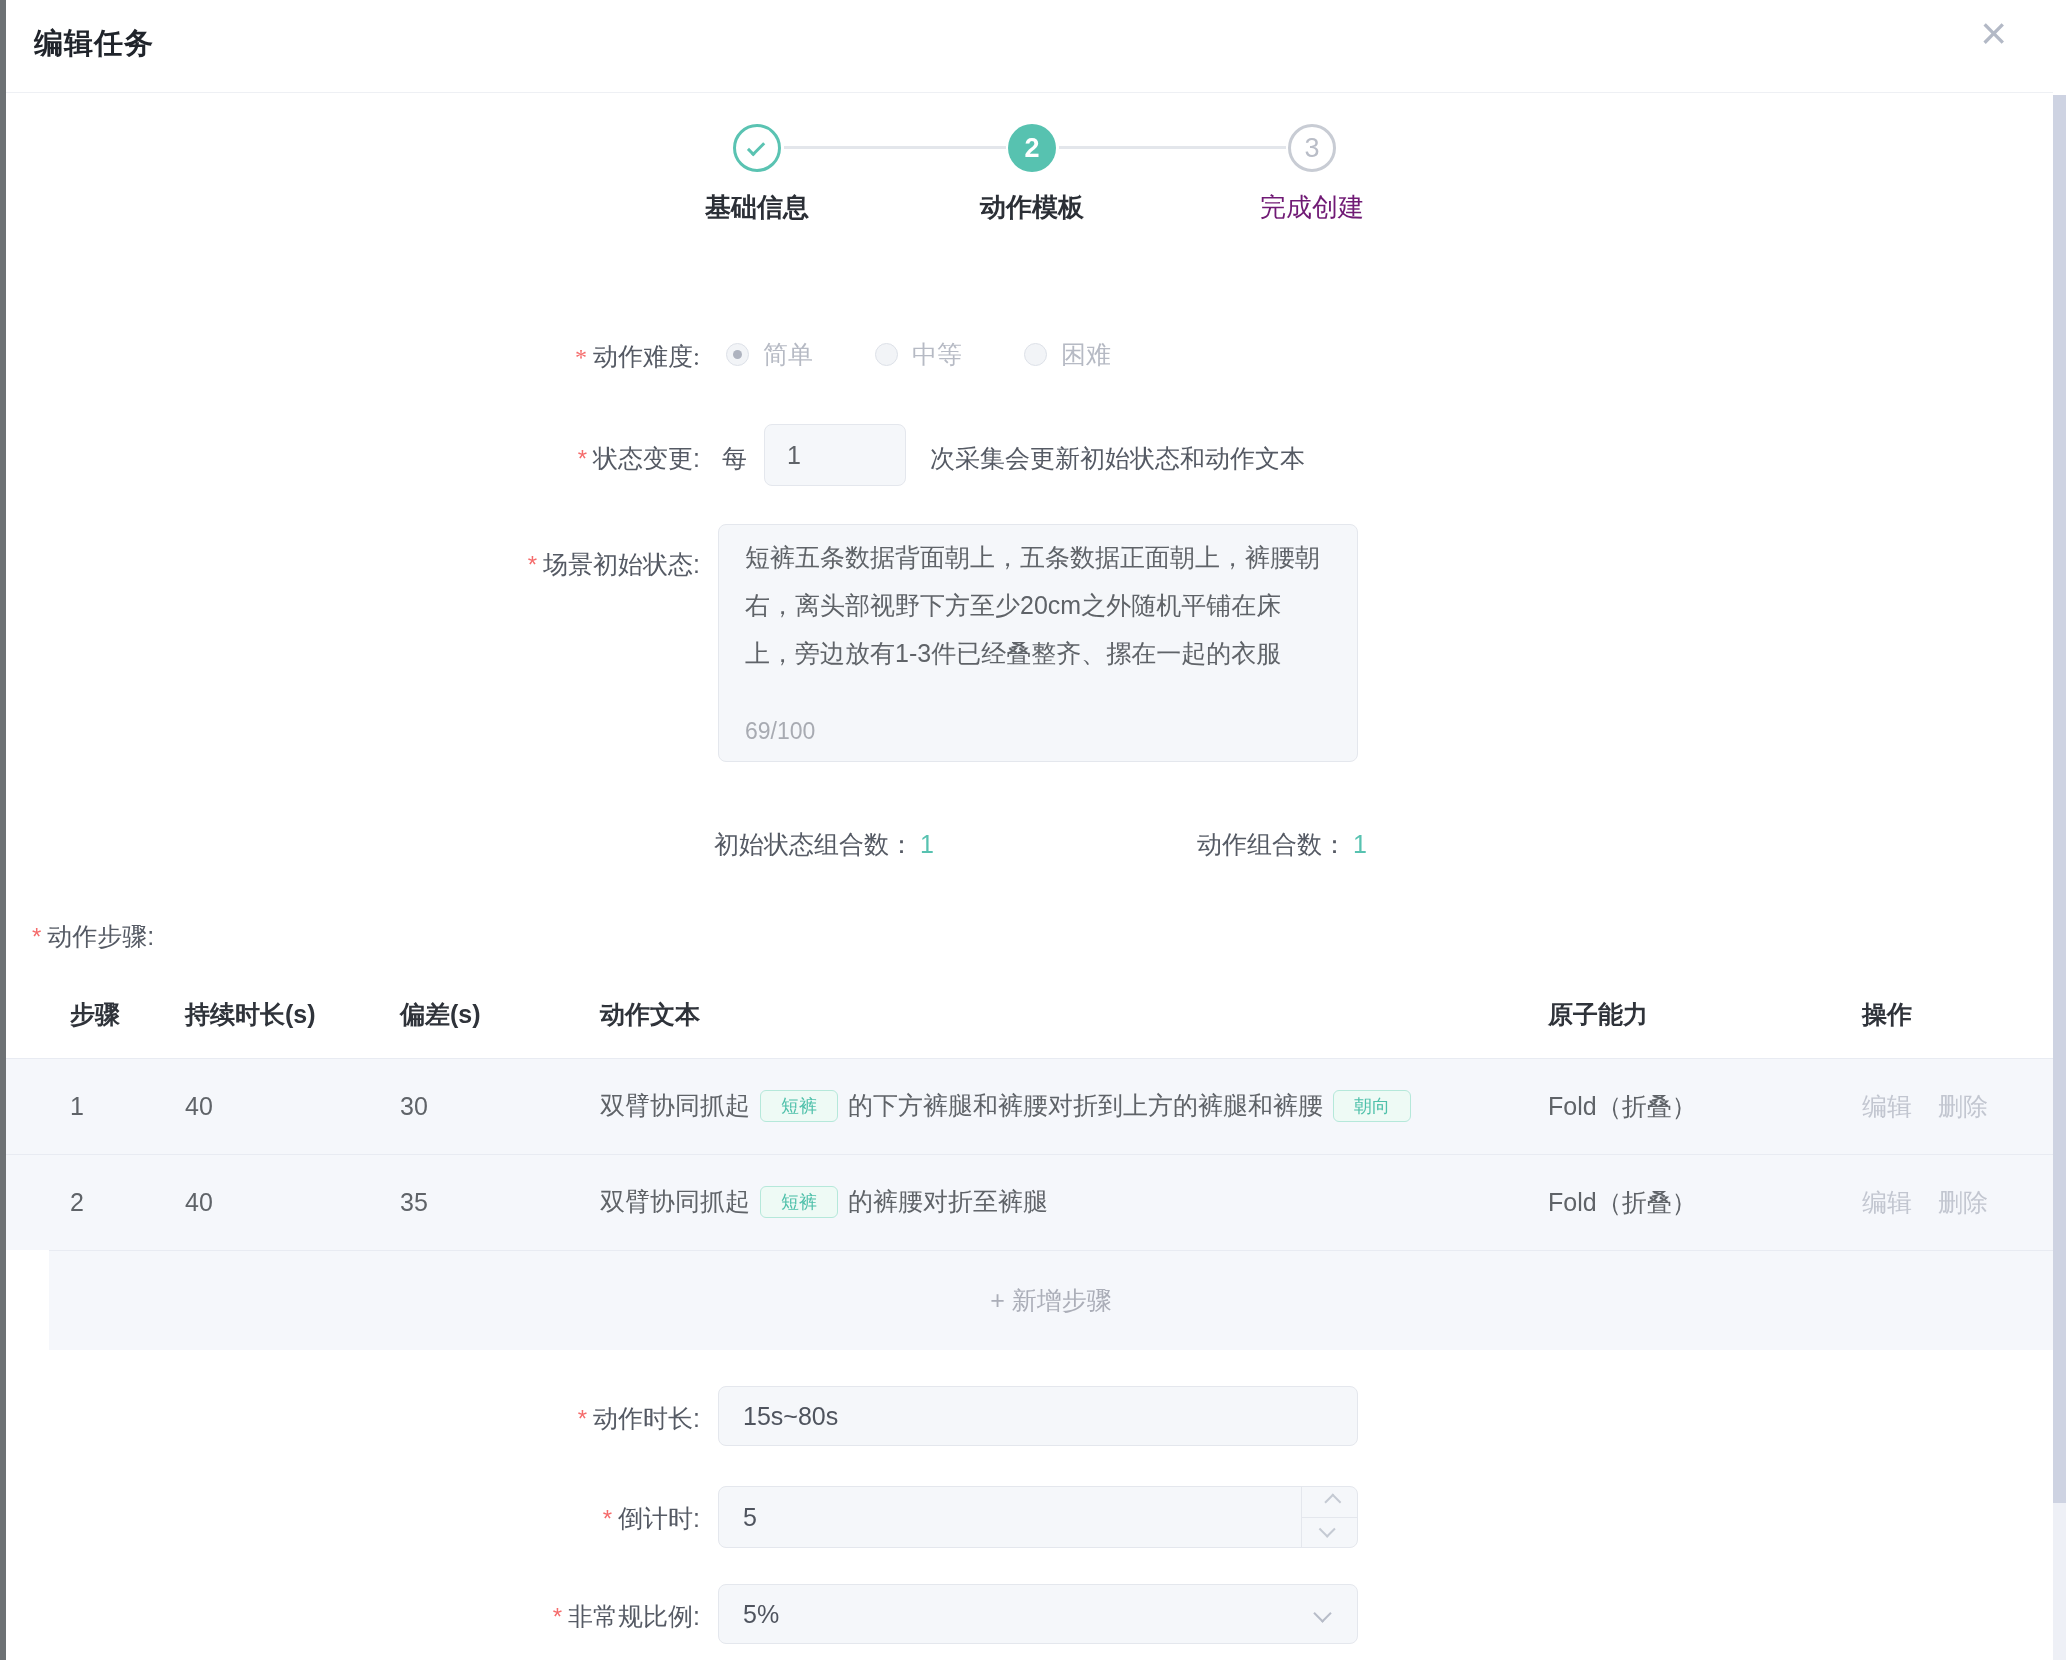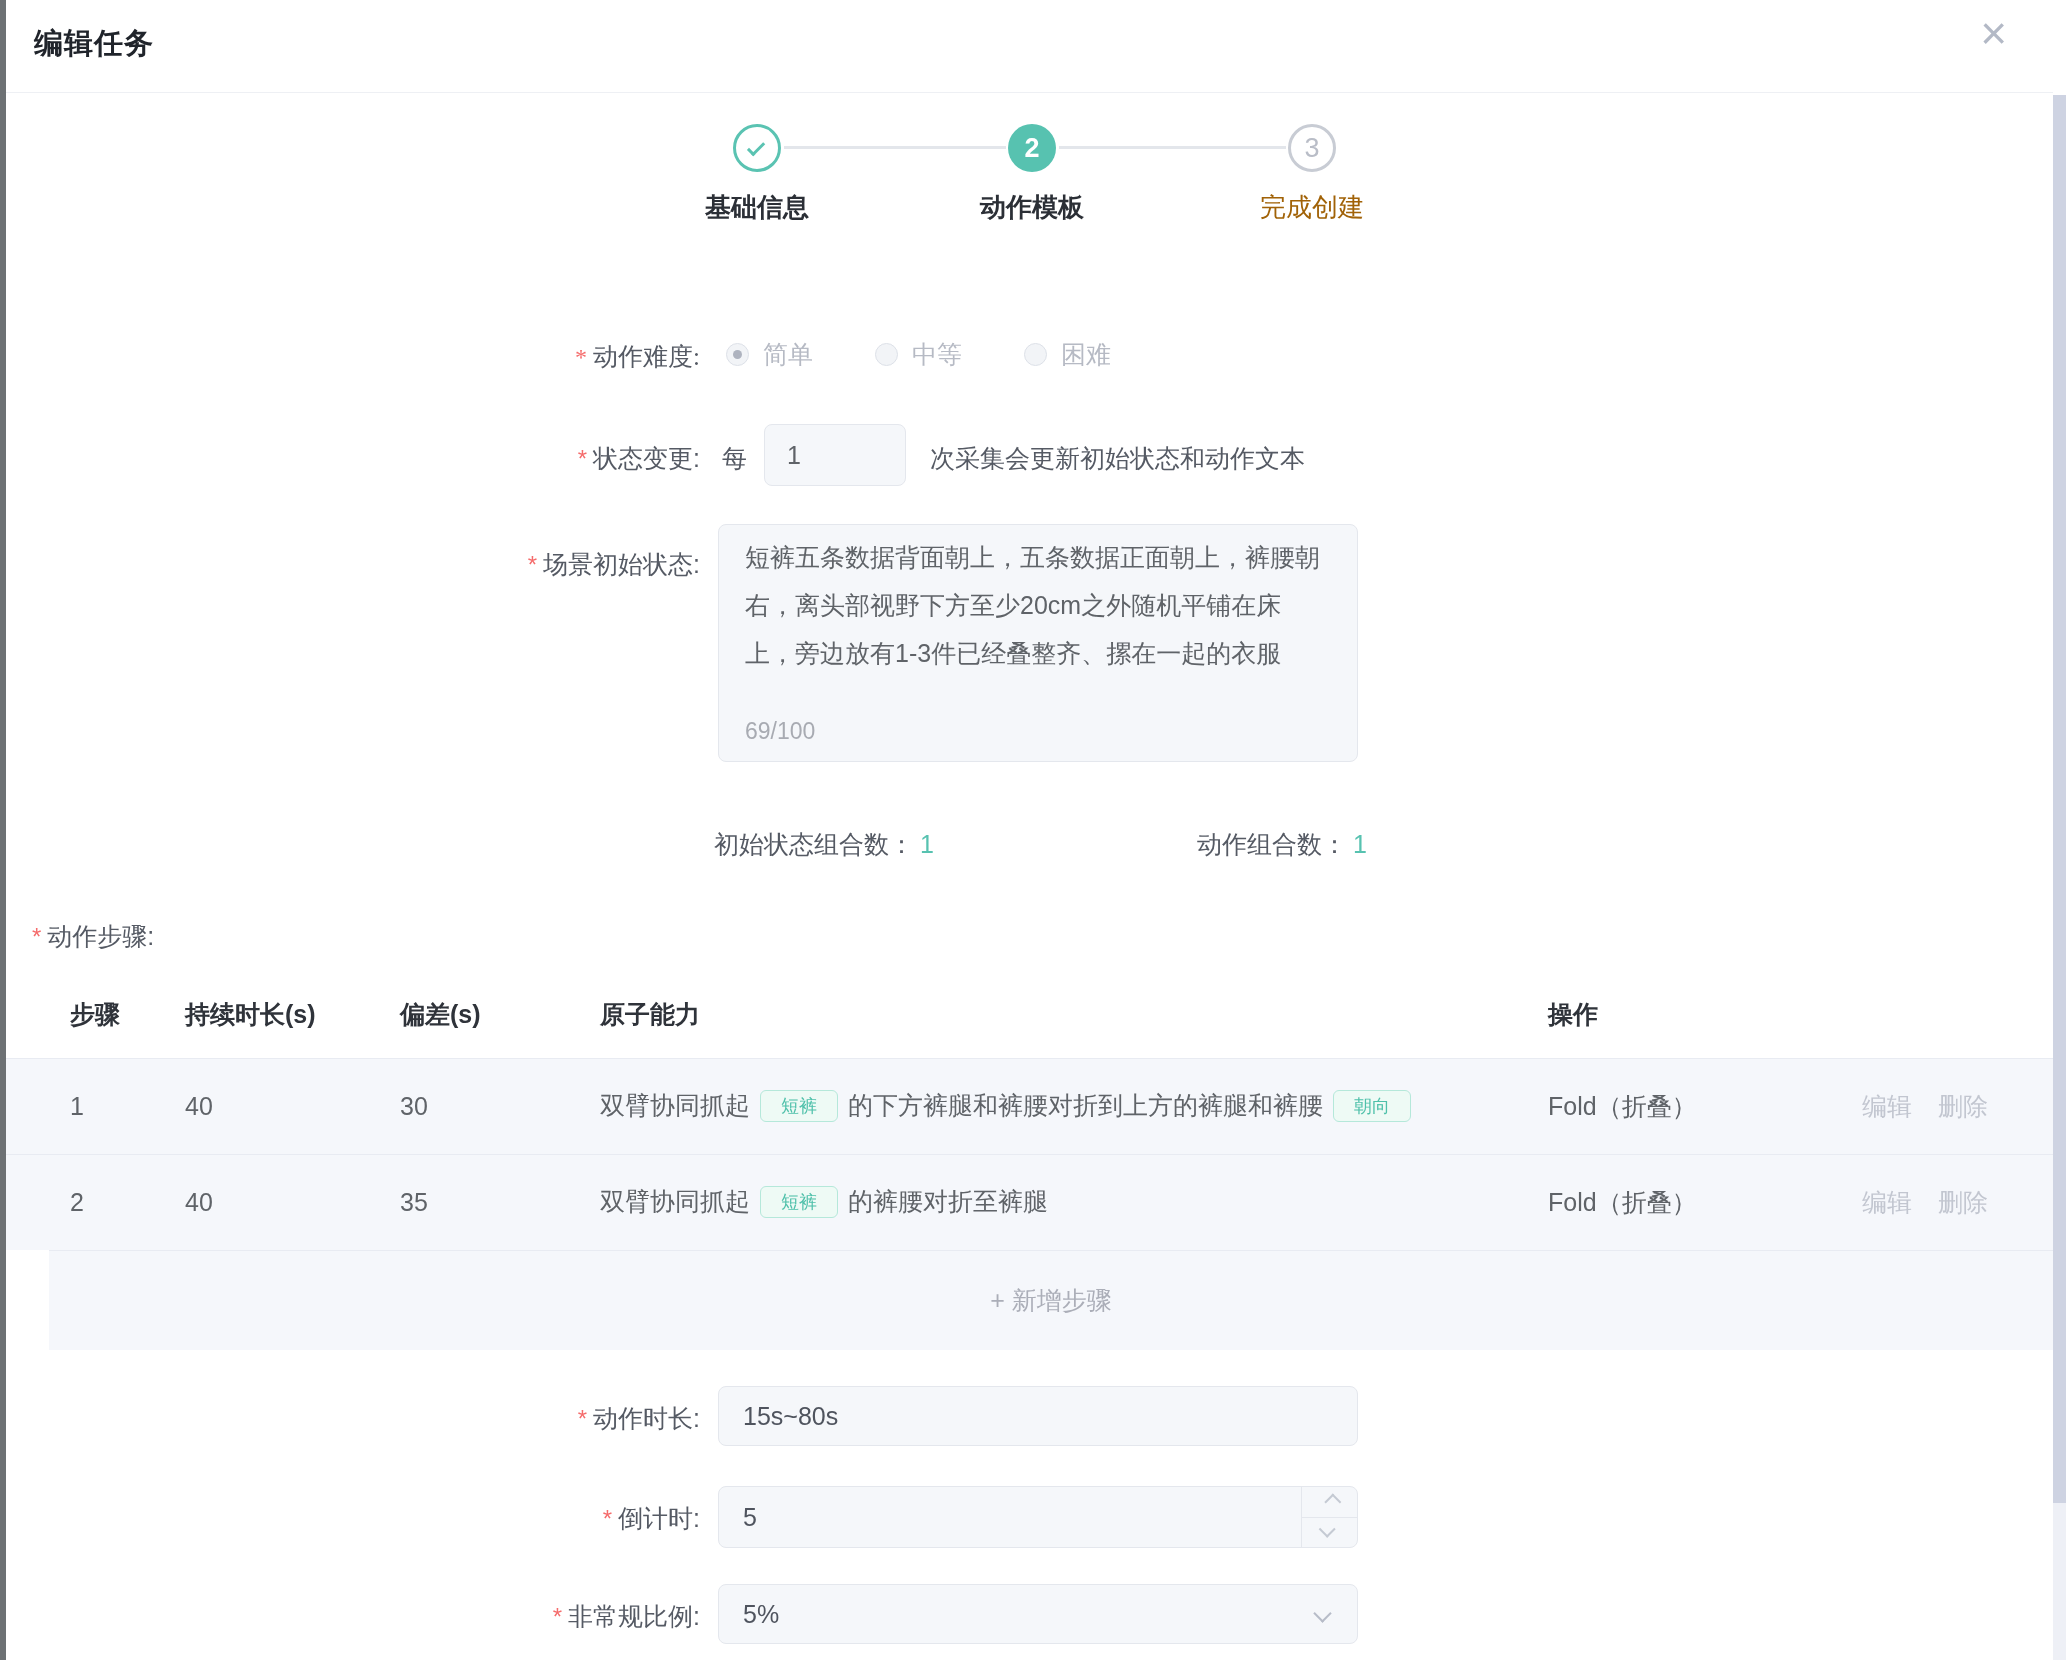--- a/index.html
+++ b/index.html
@@ -24,21 +24,21 @@
 
   
   .step-circle { width:48px; height:48px; border-radius:50%; top:124px; display:flex; align-items:center; justify-content:center; background:#fff; }
   .step-done   { border:3px solid #5ac3b2; }
   .step-active { background:#57c2b0; border:none; color:#fff; font-size:27px; font-weight:bold; }
   .step-pending{ border:3px solid #c8ccd4; color:#b9bdc7; font-size:27px; }
   .check-glyph { width:17px; height:9px; border-left:3px solid #5ac3b2; border-bottom:3px solid #5ac3b2; transform:rotate(-45deg) translateY(-2px); }
   .step-line { top:146px; height:3px; background:#e3e6eb; }
   .step-label { top:190px; width:260px; text-align:center; font-size:26px; }
   .lbl-done, .lbl-active { color:#2b2f36; font-weight:bold; }
-  .lbl-pending { color:#a16207; }
+  .lbl-pending { color:#701a75; }
 
   
   .req { color:#f56c6c; margin-right:6px; font-size:24px; }
   .form-label { width:700px; left:0; text-align:right; font-size:25px; color:#555a64; }
   .dis-input { background:#f5f7fa; border:1px solid #e4e7ed; border-radius:8px; color:#5f6368; }
   input.dis-input { font-family:inherit; font-size:25px; padding-left:22px; outline:none; }
 
   
   .radio-group { left:726px; top:338px; display:flex; gap:62px; align-items:center; }
   .radio-opt { display:flex; align-items:center; gap:14px; cursor:pointer; }
@@ -146,20 +146,21 @@
 
 <div class="abs steps-label">
   <span class="req">*</span><span>动作步骤:</span>
 </div>
 
 <div class="abs steps-table">
   <div class="t-row t-head">
     <div>步骤</div>
     <div>持续时长(s)</div>
     <div>偏差(s)</div>
+    <div>动作文本</div>
     <div>原子能力</div>
     <div>操作</div>
   </div>
 
   <div class="t-row t-body-row">
     <div>1</div>
     <div>40</div>
     <div>30</div>
     <div>
       <span>双臂协同抓起</span><span class="tag">短裤</span><span>的下方裤腿和裤腰对折到上方的裤腿和裤腰</span><span class="tag">朝向</span>

